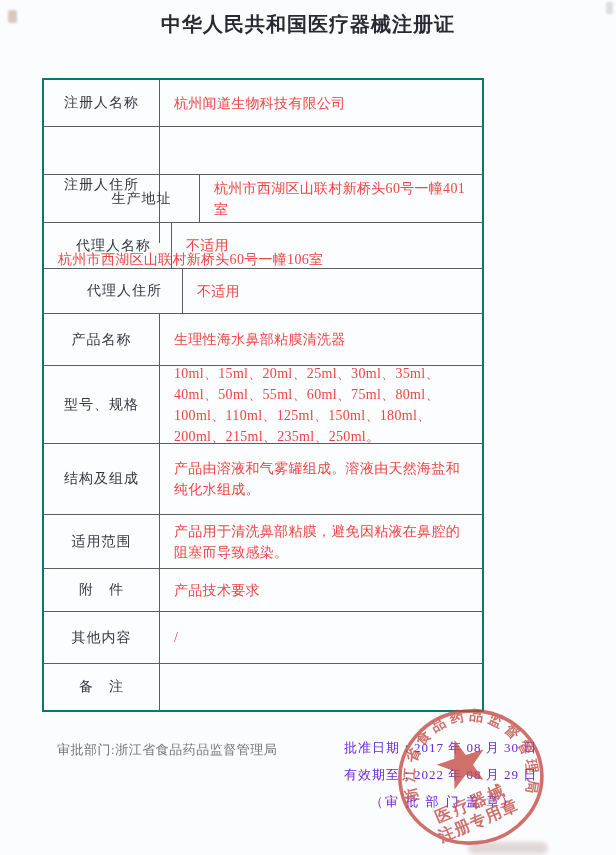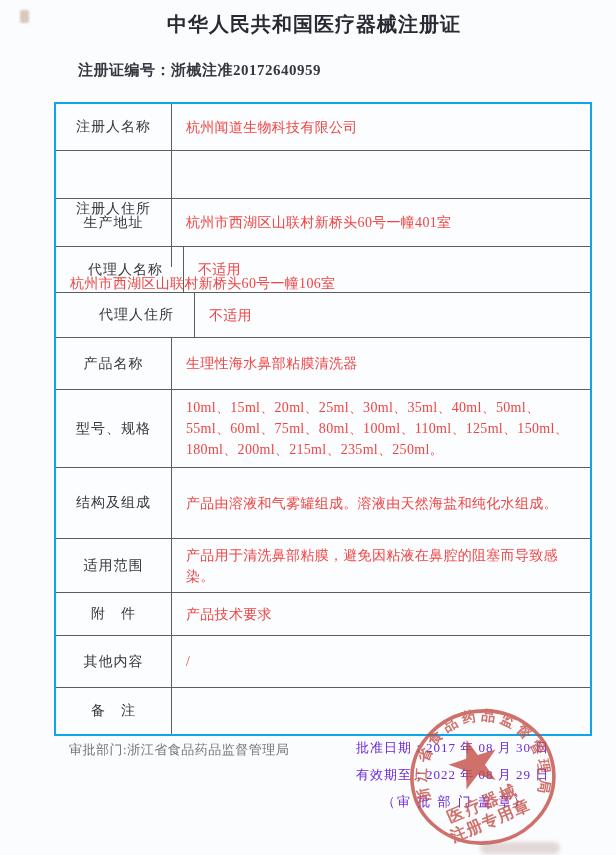--- a/index.html
+++ b/index.html
@@ -4,21 +4,21 @@
 <style>
   html,body{margin:0;padding:0;}
   body{
     width:616px;height:855px;
     background:#fbfcfe;
     font-family:"Liberation Serif","DejaVu Serif",serif;
     color:#383c42;
     position:relative;
     overflow:hidden;
   }
-  .page{position:absolute;inset:0;margin-left:12px;}
+  .page{position:absolute;inset:0;}
 
   
   .mark-tl{position:absolute;left:8px;top:10px;width:9px;height:13px;
     background:rgba(150,110,70,.35);filter:blur(1px);border-radius:2px;}
   .mark-tr{position:absolute;left:606px;top:2px;width:7px;height:12px;
     background:rgba(90,90,100,.18);filter:blur(1px);border-radius:2px;}
   .smudge{position:absolute;left:468px;top:842px;width:80px;height:12px;
     background:rgba(160,120,115,.28);filter:blur(2px);border-radius:6px;}
 
   .doc-title{
@@ -27,31 +27,31 @@
     letter-spacing:1px;color:#272b31;
     font-family:"Liberation Sans","DejaVu Sans",sans-serif;
   }
   .cert-line{
     position:absolute;top:61px;left:66px;
     font-size:15px;font-weight:bold;color:#34383f;letter-spacing:.5px;
   }
   .cert-line .num{font-weight:bold;}
 
   .cert-table{
-    position:absolute;left:42px;top:102px;width:538px;
-    border:2px solid #0ea5e9;
+    position:absolute;left:42px;top:78px;width:442px;
+    border:2px solid #0f766e;
     box-sizing:border-box;
     display:flex;flex-direction:column;
     background:rgba(255,255,255,.4);
   }
   .trow{display:flex;box-sizing:border-box;border-bottom:1.5px solid #5b5d61;}
   .trow:last-child{border-bottom:none;}
   .trow:nth-of-type(1){height:47px;}
   .trow:nth-of-type(2){height:48px;flex-direction:column;}
-  .trow:nth-of-type(3){height:48px;}
+  .trow:nth-of-type(3){height:48px;padding-left:40px;}
   .trow:nth-of-type(4){height:46px;padding-left:12px;}
   .trow:nth-of-type(5){height:45px;padding-left:23px;}
   .trow:nth-of-type(6){height:52px;}
   .trow:nth-of-type(7){height:78px;}
   .trow:nth-of-type(8){height:71px;}
   .trow:nth-of-type(9){height:54px;}
   .trow:nth-of-type(10){height:43px;}
   .trow:nth-of-type(11){height:52px;}
   .trow:nth-of-type(12){height:46px;}
   .tlabel{
@@ -86,23 +86,20 @@
 </head>
 <body>
 
 <div class="page">
 
   <div class="mark-tl"></div>
   <div class="mark-tr"></div>
 
   <div class="doc-title">中华人民共和国医疗器械注册证</div>
 
-  <div class="cert-line">
-    <span>注册证编号：</span><span class="num">浙械注准20172640959</span>
-  </div>
 
   <div class="cert-table">
     <div class="trow">
       <div class="tlabel">注册人名称</div>
       <div class="tvalue">杭州闻道生物科技有限公司</div>
     </div>
     <div class="trow">
       <div class="tlabel">注册人住所</div>
       <div class="tvalue">杭州市西湖区山联村新桥头60号一幢106室</div>
     </div>

